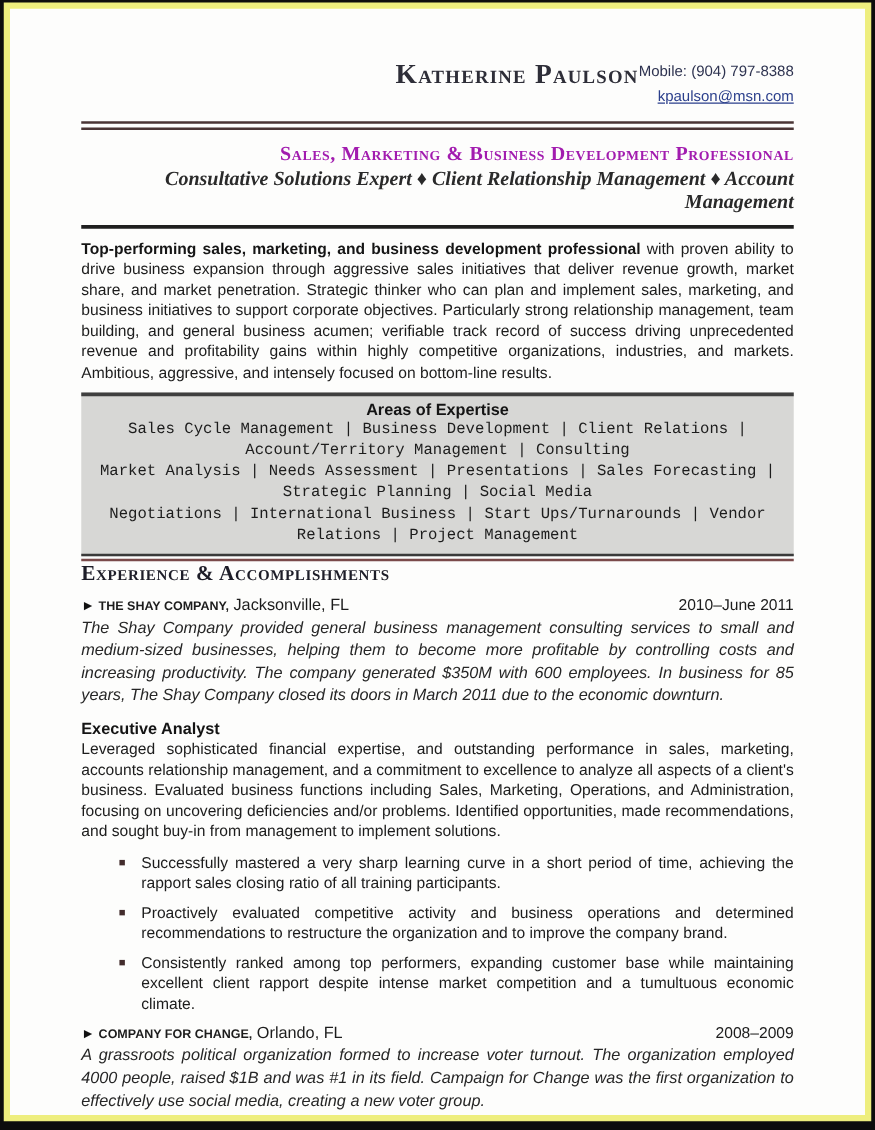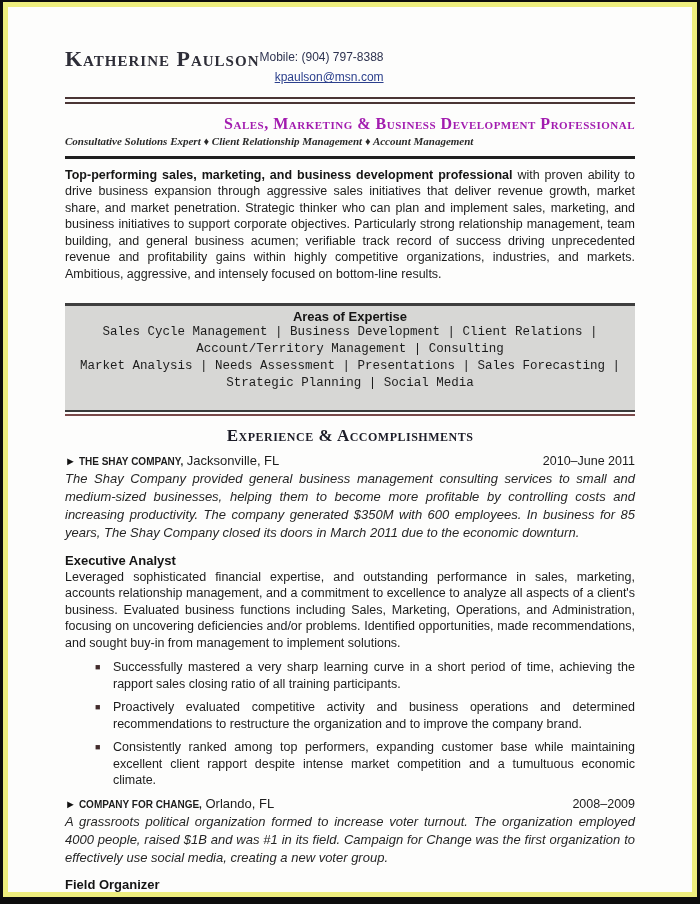--- a/index.html
+++ b/index.html
@@ -19,21 +19,21 @@
   }
   .page{
     background:#fdfdfc;
     width:100%;height:100%;
     box-sizing:border-box;
     padding:40px 57px 0 57px;
     color:#1c1c1c;
     overflow:hidden;
   }
   
-  .header-row{display:flex;justify-content:flex-start;align-items:flex-start;}
+  .header-row{display:flex;justify-content:flex-end;align-items:flex-start;}
   .name{
     font-family:"Liberation Serif", serif;
     font-variant:small-caps;
     font-weight:bold;
     font-size:22px;
     letter-spacing:1px;
     color:#2e2e38;
     line-height:1.1;
   }
   .address{font-size:12px;margin-top:4px;color:#222;}
@@ -50,53 +50,52 @@
     text-align:right;
     font-family:"Liberation Serif", serif;
     font-variant:small-caps;
     font-weight:bold;
     font-size:16px;
     letter-spacing:.5px;
     color:#a21caf;
   }
   .subtitle{
     margin-top:2px;
-    text-align:left;
+    text-align:right;
     font-family:"Liberation Serif", serif;
     font-style:italic;
     font-weight:bold;
-    font-size:11px;
+    font-size:16px;
     color:#2a2a2a;
   }
   .rule-heavy{margin-top:9px;border-top:3px solid #1f1f1f;}
   
   .summary{
     margin-top:8px;
     font-size:12.5px;
     line-height:1.32;
     text-align:justify;
     color:#1c1c1c;
   }
   .summary b{color:#151515;}
   
   .expertise-box{
-    margin-top:21px;
+    margin-top:8px;
     background:#d7d7d5;
     border-top:3px solid #3f3f3f;
     border-bottom:2px solid #3a3a3a;
-    padding:3px 6px 18px 6px;
+    padding:3px 6px 6px 6px;
     text-align:center;
   }
   .expertise-title{font-weight:bold;font-size:13px;color:#141414;}
   .expertise-row{font-size:12.5px;line-height:1.35;color:#1c1c1c;font-family:Liberation Mono, monospace;}
   .rule-maroon{margin-top:2px;border-top:2px solid #7a4a4a;}
   
   .section-title{
-    margin-top:10px;
-    text-align:center;
+    text-align:left;
     font-family:"Liberation Serif", serif;
     font-variant:small-caps;
     font-weight:bold;
     font-size:17px;
     letter-spacing:.5px;
     color:#1d1d28;
   }
   .job-head{display:flex;justify-content:space-between;align-items:baseline;margin-top:7px;font-size:13px;}
   .job-co b{font-size:10px;}
   .arrow{font-size:11px;margin-right:3px;color:#111;}
@@ -158,20 +157,21 @@
     <div class="subtitle">Consultative Solutions Expert ♦ Client Relationship Management ♦ Account Management</div>
 
     <div class="rule-heavy"></div>
 
     <div class="summary"><b>Top-performing sales, marketing, and business development professional</b><span> with proven ability to drive business expansion through aggressive sales initiatives that deliver revenue growth, market share, and market penetration. Strategic thinker who can plan and implement sales, marketing, and business initiatives to support corporate objectives. Particularly strong relationship management, team building, and general business acumen; verifiable track record of success driving unprecedented revenue and profitability gains within highly competitive organizations, industries, and markets. Ambitious, aggressive, and intensely focused on bottom-line results.</span></div>
 
     <div class="expertise-box">
       <div class="expertise-title">Areas of Expertise</div>
       <div class="expertise-row">Sales Cycle Management | Business Development | Client Relations | Account/Territory Management | Consulting</div>
       <div class="expertise-row">Market Analysis | Needs Assessment | Presentations | Sales Forecasting | Strategic Planning | Social Media</div>
+      <div class="expertise-row">Negotiations | International Business | Start Ups/Turnarounds | Vendor Relations | Project Management</div>
     </div>
     <div class="rule-maroon"></div>
 
     <div class="section-title">Experience &amp; Accomplishments</div>
 
     <div class="job-head">
       <div class="job-co">
         <span class="arrow">►</span><b>THE SHAY COMPANY,</b><span> Jacksonville, FL</span>
       </div>
       <div class="job-dates">2010–June 2011</div>

